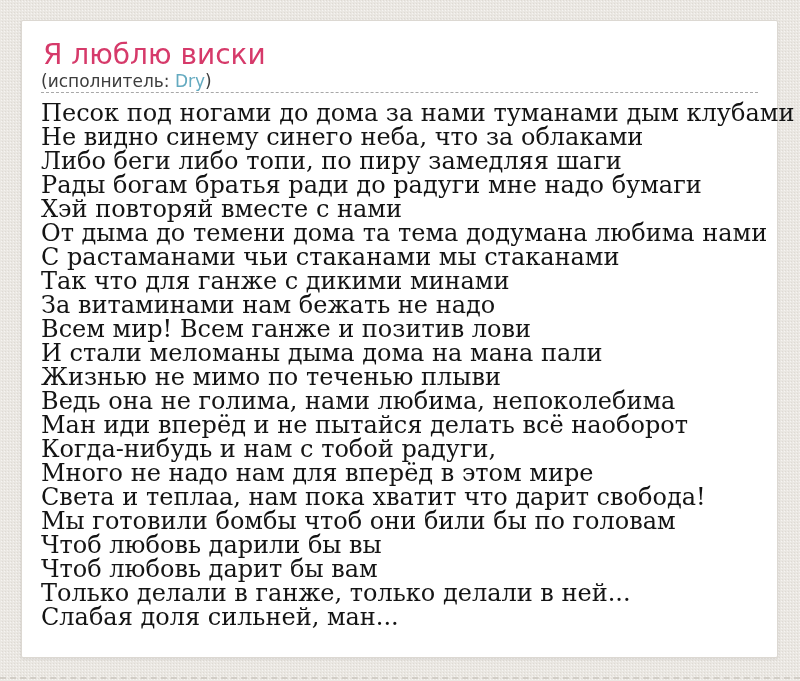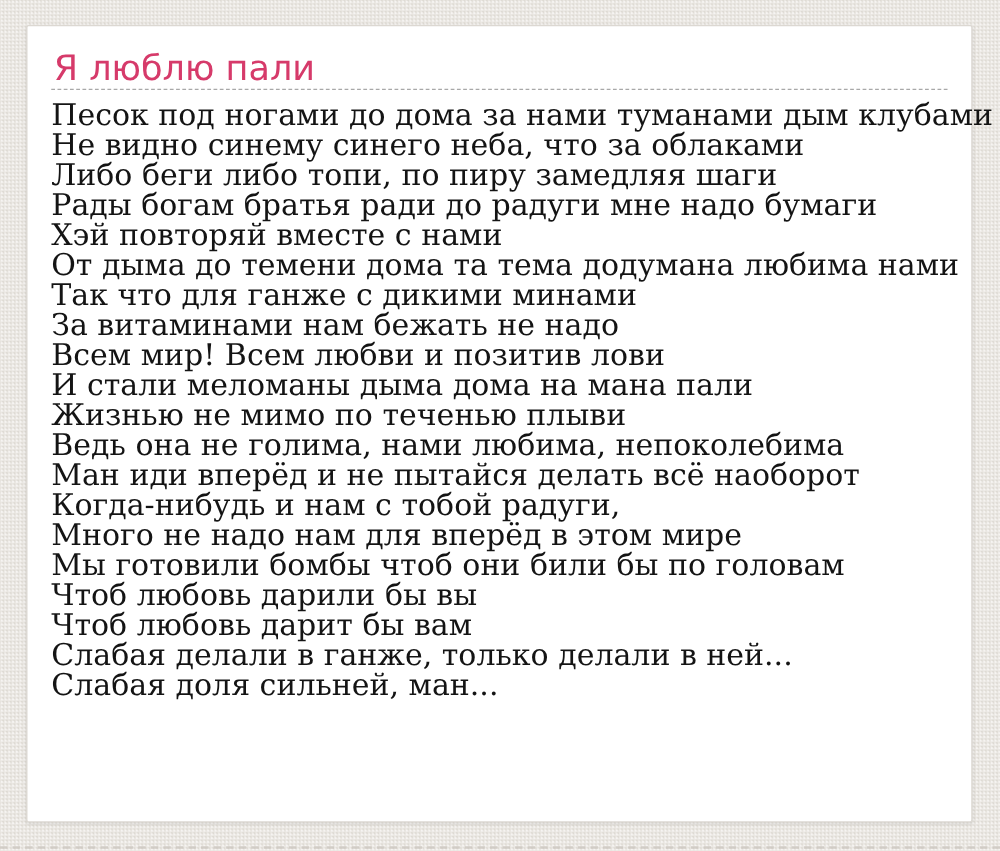--- a/index.html
+++ b/index.html
@@ -100,45 +100,48 @@
     height: 0;
     opacity: 0.8;
   }
 </style>
 </head>
 <body>
 
 <div class="page">
   <div class="card">
 
-    <h1 class="title">Я люблю пали</h1>
+    <h1 class="title">Я люблю виски</h1>
 
+    <div class="subtitle"><span>(исполнитель: </span><a class="artist-link">Dry</a><span>)</span></div>
 
     <div class="separator"></div>
 
     <div class="lyrics">
         <div class="lyric-line">Песок под ногами до дома за нами туманами дым клубами</div>
         <div class="lyric-line">Не видно синему синего неба, что за облаками</div>
         <div class="lyric-line">Либо беги либо топи, по пиру замедляя шаги</div>
         <div class="lyric-line">Рады богам братья ради до радуги мне надо бумаги</div>
         <div class="lyric-line">Хэй повторяй вместе с нами</div>
         <div class="lyric-line">От дыма до темени дома та тема додумана любима нами</div>
+        <div class="lyric-line">С растаманами чьи стаканами мы стаканами</div>
         <div class="lyric-line">Так что для ганже с дикими минами</div>
         <div class="lyric-line">За витаминами нам бежать не надо</div>
-        <div class="lyric-line">Всем мир! Всем любви и позитив лови</div>
+        <div class="lyric-line">Всем мир! Всем ганже и позитив лови</div>
         <div class="lyric-line">И стали меломаны дыма дома на мана пали</div>
         <div class="lyric-line">Жизнью не мимо по теченью плыви</div>
         <div class="lyric-line">Ведь она не голима, нами любима, непоколебима</div>
         <div class="lyric-line">Ман иди вперёд и не пытайся делать всё наоборот</div>
         <div class="lyric-line">Когда-нибудь и нам с тобой радуги,</div>
         <div class="lyric-line">Много не надо нам для вперёд в этом мире</div>
+        <div class="lyric-line">Света и теплаа, нам пока хватит что дарит свобода!</div>
         <div class="lyric-line">Мы готовили бомбы чтоб они били бы по головам</div>
         <div class="lyric-line">Чтоб любовь дарили бы вы</div>
         <div class="lyric-line">Чтоб любовь дарит бы вам</div>
-        <div class="lyric-line">Слабая делали в ганже, только делали в ней...</div>
+        <div class="lyric-line">Только делали в ганже, только делали в ней...</div>
         <div class="lyric-line">Слабая доля сильней, ман...</div>
       </div>
 
 
   </div>
 
   <div class="bottom-dashes"></div>
 </div>
 
 </body></html>

